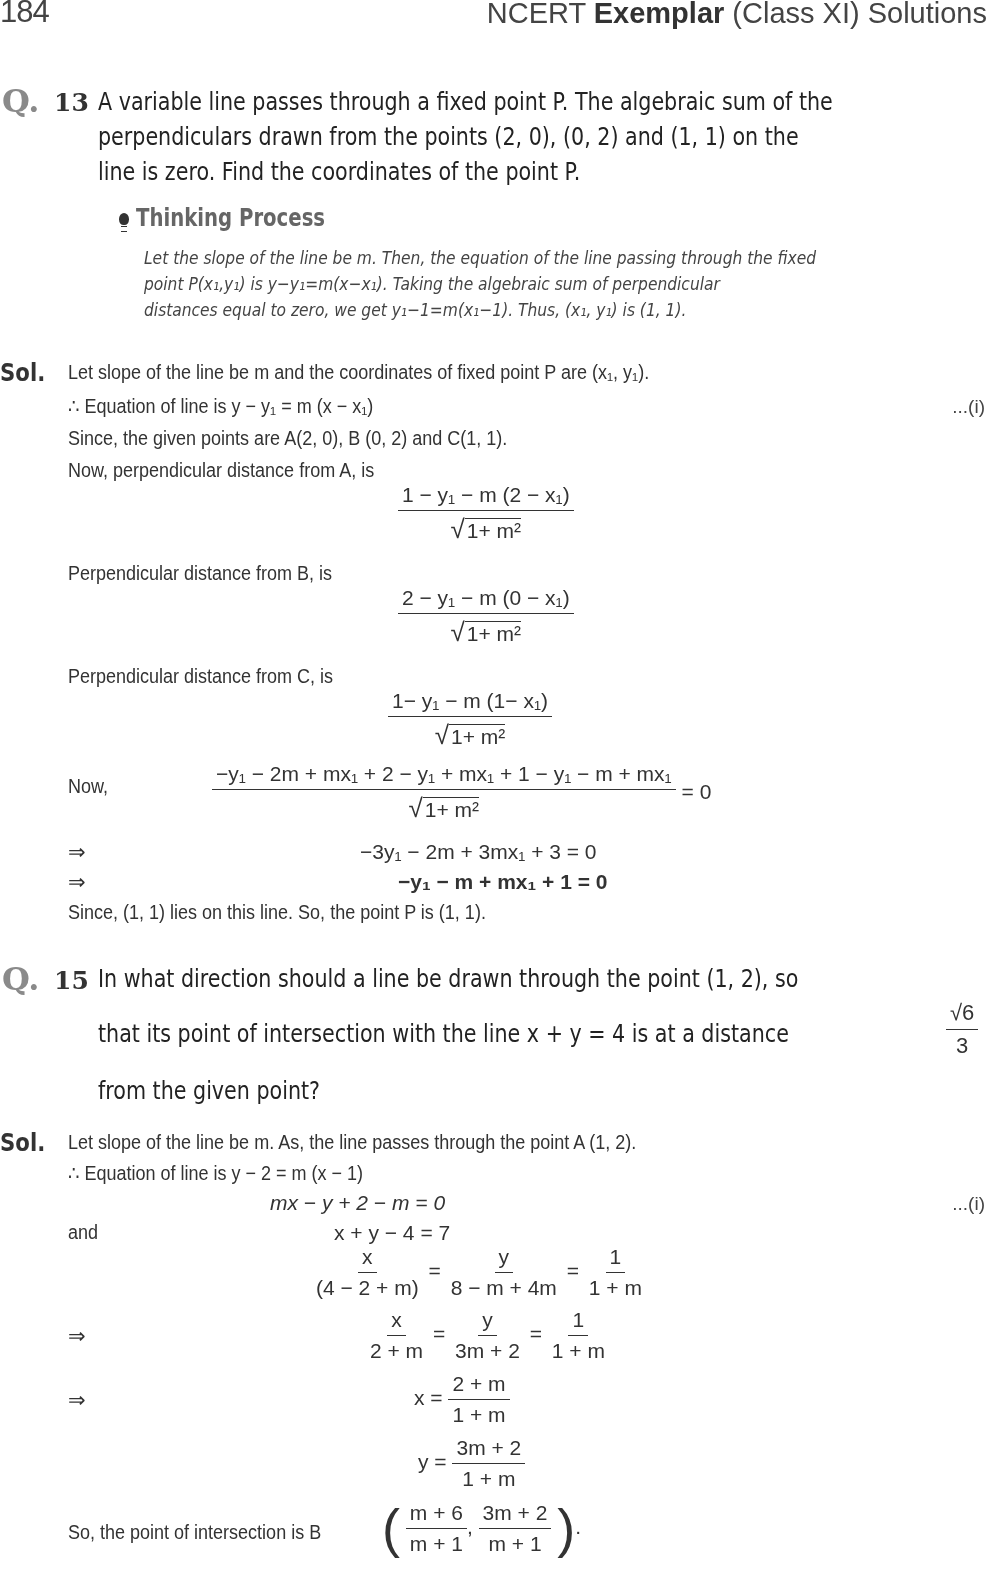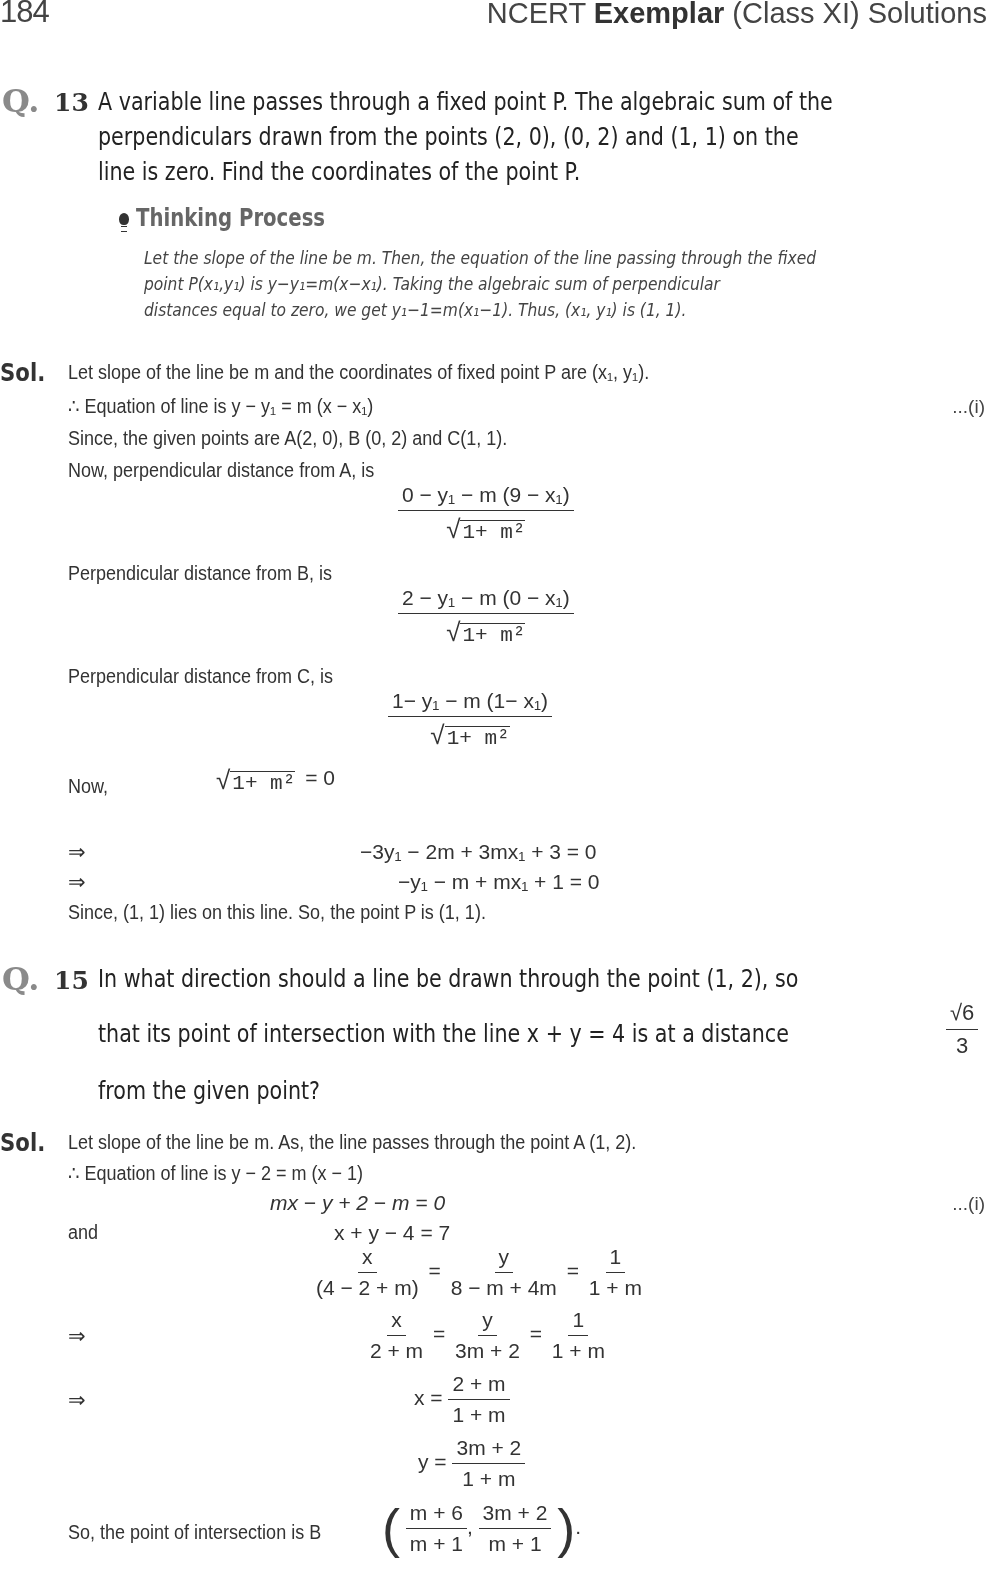--- a/index.html
+++ b/index.html
@@ -19,21 +19,21 @@
   .math{font-family:"Liberation Sans",sans-serif;font-size:21px;color:#333;}
   .frac{display:inline-flex;flex-direction:column;align-items:center;vertical-align:middle;}
   .frac .num{padding:0 4px 3px;border-bottom:1.5px solid #333;}
   .frac .den{padding:3px 4px 0;}
   .eqnum{right:14px;font-size:19px;color:#444;}
   .bulb{display:inline-block;width:12px;height:18px;position:relative;margin-right:6px;vertical-align:middle;}
   .bulb:before{content:"";position:absolute;left:1px;top:0;width:10px;height:12px;border-radius:50% 50% 45% 45%;background:#333;}
   .bulb:after{content:"";position:absolute;left:3px;top:13px;width:6px;height:4px;border-top:1.5px solid #333;border-bottom:1.5px solid #333;}
   .sqrt{display:inline-block;}
   .sqrt .rad{font-size:26px;}
-  .sqrt .under{border-top:1.5px solid #333;padding-left:2px;font-family:Liberation Mono, monospace;}
+  .sqrt .under{border-top:1.5px solid #333;padding-left:2px;}
   .bigparen{font-size:54px;font-weight:100;vertical-align:middle;color:#333;}
 </style>
 </head>
 <body>
 
 <div class="abs hdr-num">184</div>
 <div class="abs hdr-title"><span>NCERT </span><b>Exemplar</b><span> (Class XI)  Solutions</span></div>
 
 <div class="abs qmark" style="left:2px;top:82px;">Q.</div>
 <div class="abs qnum" style="left:54px;top:88px;">13</div>
@@ -50,21 +50,21 @@
 
 <div class="abs sol" style="left:0;top:358px;">Sol.</div>
 <div class="abs txt" style="left:68px;top:361px;">Let slope of the line be m and the coordinates of fixed point P are (x₁, y₁).</div>
 <div class="abs txt" style="left:68px;top:394px;">∴  Equation of line is y − y₁ = m (x − x₁)</div>
 <div class="abs eqnum" style="top:396px;">...(i)</div>
 <div class="abs txt" style="left:68px;top:427px;">Since, the given points are A(2, 0), B (0, 2) and C(1, 1).</div>
 <div class="abs txt" style="left:68px;top:459px;">Now, perpendicular distance from A, is</div>
 
 <div class="abs math" style="left:398px;top:483px;">
   <span class="frac">
-      <span class="num">0 − y₁ − m (9 − x₁)</span>
+      <span class="num">1 − y₁ − m (2 − x₁)</span>
       <span class="den"><span class="sqrt"><span class="rad">√</span><span class="under">1+ m²</span></span></span>
     </span>
 </div>
 
 <div class="abs txt" style="left:68px;top:562px;">Perpendicular distance from B, is</div>
 <div class="abs math" style="left:398px;top:586px;">
   <span class="frac">
       <span class="num">2 − y₁ − m (0 − x₁)</span>
       <span class="den"><span class="sqrt"><span class="rad">√</span><span class="under">1+ m²</span></span></span>
     </span>
@@ -74,29 +74,30 @@
 <div class="abs math" style="left:388px;top:689px;">
   <span class="frac">
       <span class="num">1− y₁ − m (1− x₁)</span>
       <span class="den"><span class="sqrt"><span class="rad">√</span><span class="under">1+ m²</span></span></span>
     </span>
 </div>
 
 <div class="abs txt" style="left:68px;top:775px;">Now,</div>
 <div class="abs math" style="left:212px;top:762px;">
   <span class="frac">
+      <span class="num">−y₁ − 2m + mx₁ + 2 − y₁ + mx₁ + 1 − y₁ − m + mx₁</span>
       <span class="den"><span class="sqrt"><span class="rad">√</span><span class="under">1+ m²</span></span></span>
     </span>
   <span>= 0</span>
 </div>
 
 <div class="abs math" style="left:68px;top:840px;">⇒</div>
 <div class="abs math" style="left:360px;top:840px;">−3y₁ − 2m + 3mx₁ + 3 = 0</div>
 <div class="abs math" style="left:68px;top:870px;">⇒</div>
-<div class="abs math" style="left:398px;top:870px;">−y₁ − m + mx₁ + 1 = 0</div>
+<div class="abs math" style="left:398px;top:870px;font-weight:bold;">−y₁ − m + mx₁ + 1 = 0</div>
 <div class="abs txt" style="left:68px;top:901px;">Since, (1, 1) lies on this line. So, the point P is (1, 1).</div>
 
 <div class="abs qmark" style="left:2px;top:960px;">Q.</div>
 <div class="abs qnum" style="left:54px;top:966px;">15</div>
 <div class="abs qline" style="left:98px;top:965px;">In what direction should a line be drawn through the point (1, 2), so</div>
 <div class="abs qline" style="left:98px;top:1020px;">that its point of intersection with the line x + y = 4 is at a distance</div>
 <div class="abs math" style="left:946px;top:1000px;font-size:22px;">
   <span class="frac">
       <span class="num">√6</span>
       <span class="den">3</span>

